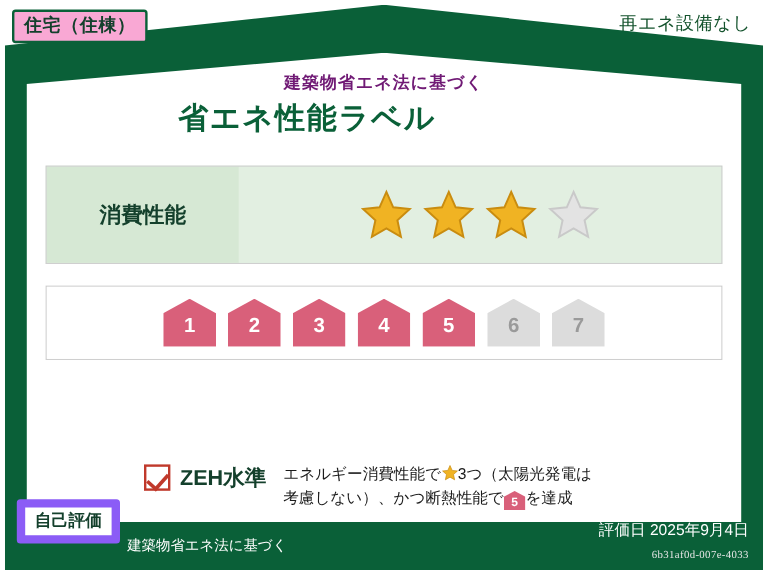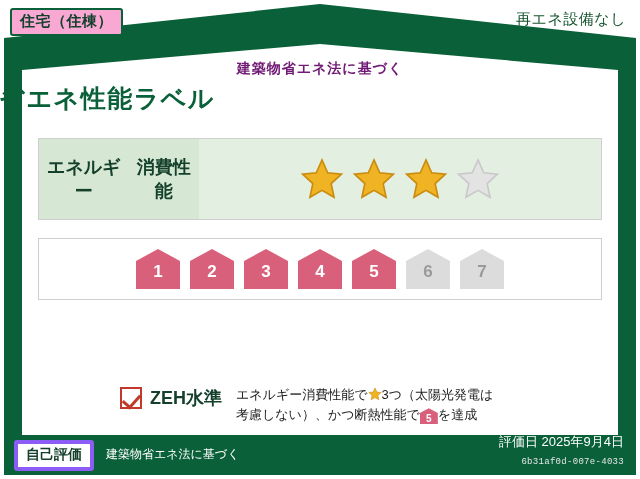--- a/index.html
+++ b/index.html
@@ -40,21 +40,21 @@
     position:absolute;right:14px;top:10px;
     font-size:15px;font-weight:normal;color:#14532d;
     letter-spacing:0.5px;
   }
   
   .title-small{
     position:absolute;left:0;top:60px;width:640px;text-align:center;
     font-size:14px;font-weight:bold;color:#701a75;letter-spacing:1px;
   }
   .title-big{
-    position:absolute;left:0;top:82px;width:512px;text-align:left;
+    position:absolute;left:0;top:82px;width:512px;text-align:center;
     font-size:25px;font-weight:bold;color:#0a6038;letter-spacing:1.5px;
   }
   
   .row{
     position:absolute;left:38px;width:564px;
     border:1px solid #cfcfcf;
     box-sizing:border-box;
     display:flex;align-items:stretch;
   }
   .row-energy{top:138px;height:82px;background:#e2efe1;}
@@ -113,55 +113,54 @@
   }
   .inline-star{display:inline-block;width:14px;height:14px;vertical-align:-2px;}
   .inline-chip{
     display:inline-block;width:18px;height:16px;background:#d9607a;
     clip-path:polygon(50% 0%, 100% 30%, 100% 100%, 0% 100%, 0% 30%);
     color:#fff;font-size:10px;font-weight:bold;text-align:center;
     line-height:21px;vertical-align:-3px;
   }
   
   .footer-tag{
-    position:absolute;left:14px;bottom:8px;
-    border:4px solid #8b5cf6;border-radius:3px;background:#ffffff;
+    position:absolute;left:14px;bottom:26px;
+    border:7px solid #8b5cf6;border-radius:3px;background:#ffffff;
     padding:2px 8px 3px 8px;font-size:14px;font-weight:bold;color:#14402c;
   }
   .footer-addr{
     position:absolute;left:106px;bottom:16px;
     font-size:12px;color:#ffffff;
   }
   .footer-date{
     position:absolute;right:16px;bottom:28px;
     font-size:13px;color:#ffffff;
   }
   .footer-id{
     position:absolute;right:16px;bottom:12px;
     font-size:9px;color:#e6e6e6;letter-spacing:0.3px;
-    font-family:Liberation Mono, monospace;
+    font-family:Liberation Serif, serif;
   }
 </style>
 </head>
 <body>
 
 <div class="label-root">
 
   <div class="frame"></div>
   <div class="frame-inner"></div>
 
   <div class="tag-left">住宅（住棟）</div>
   <div class="tag-right">再エネ設備なし</div>
 
   <div class="title-small">建築物省エネ法に基づく</div>
   <div class="title-big">省エネ性能ラベル</div>
 
   <div class="row row-energy">
     <div class="row-label">
-      <span>エネルギー</span>
         <br>
       <span>消費性能</span>
     </div>
     <div class="row-body">
       <svg class="star" viewBox="0 0 24 24">
         <polygon points="12,1.6 15.1,8.6 22.6,9.4 17,14.5 18.6,22 12,18.2 5.4,22 7,14.5 1.4,9.4 8.9,8.6" fill="#f0b323" stroke="#c98c10" stroke-width="0.9"></polygon>
       </svg>
       <svg class="star" viewBox="0 0 24 24">
         <polygon points="12,1.6 15.1,8.6 22.6,9.4 17,14.5 18.6,22 12,18.2 5.4,22 7,14.5 1.4,9.4 8.9,8.6" fill="#f0b323" stroke="#c98c10" stroke-width="0.9"></polygon>
       </svg>

